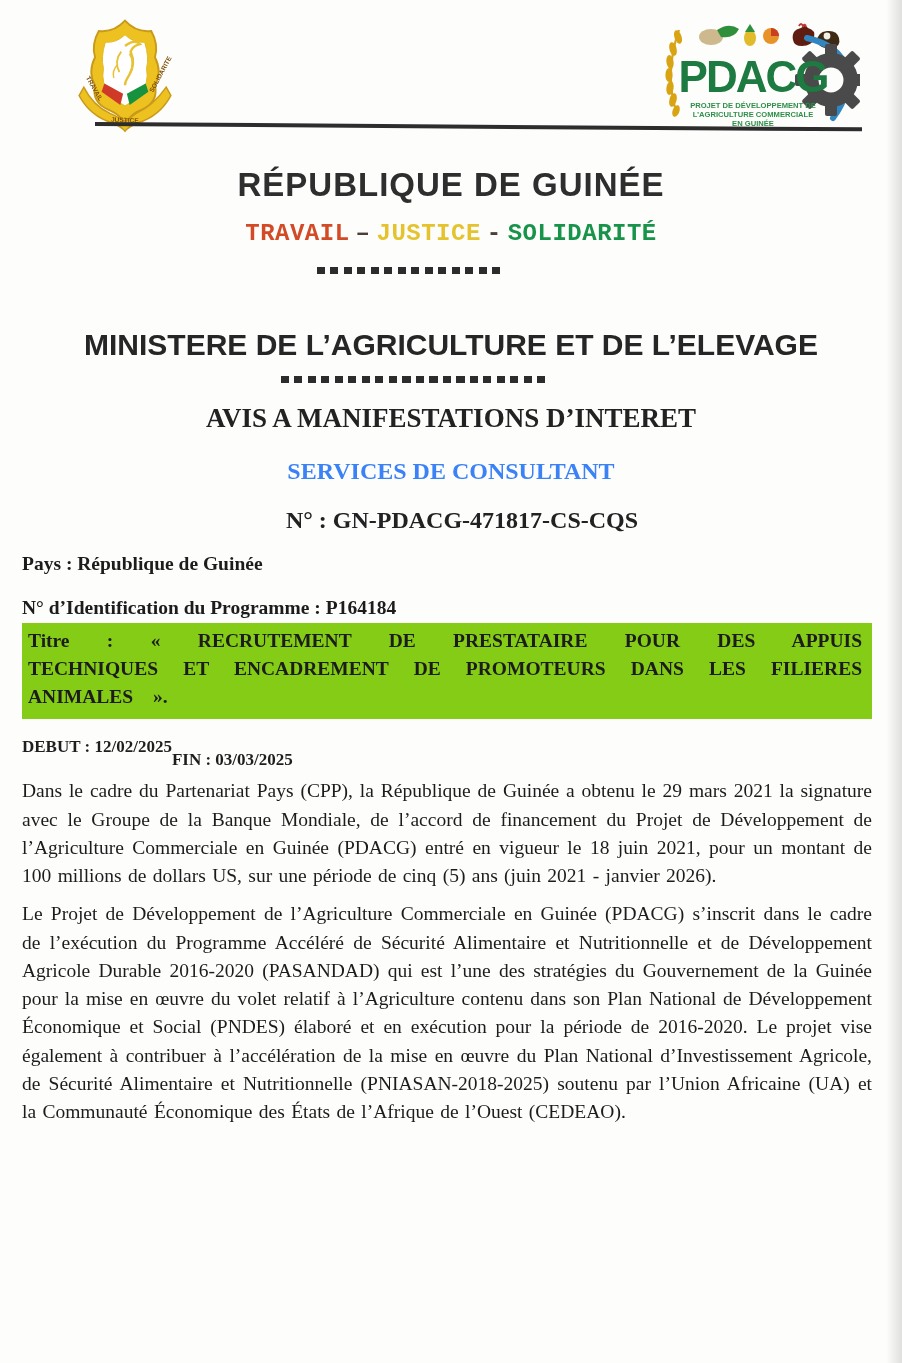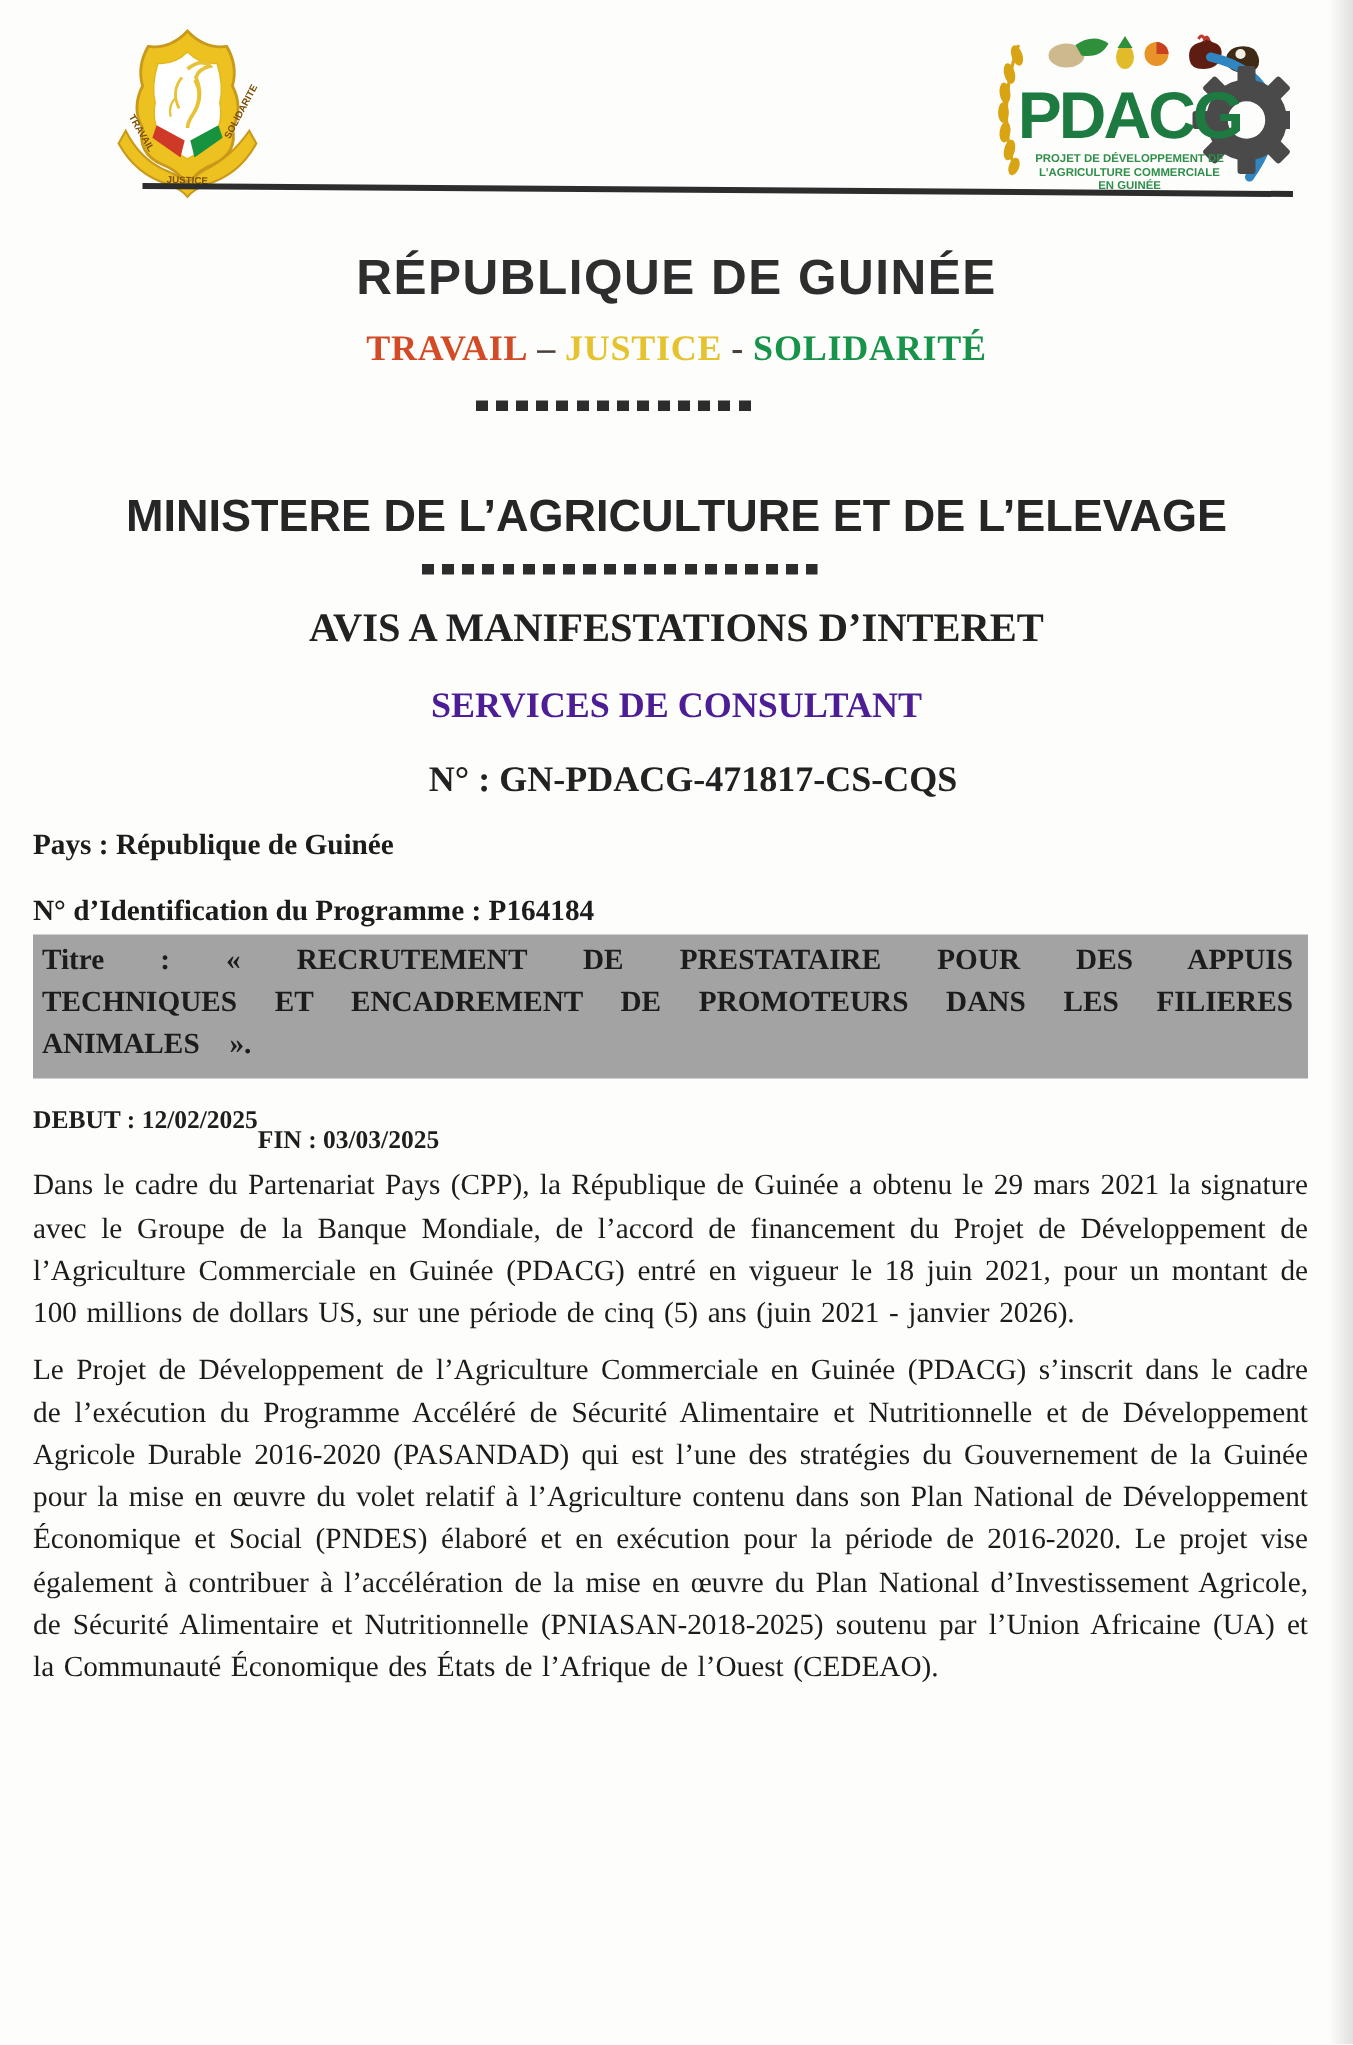--- a/index.html
+++ b/index.html
@@ -16,43 +16,43 @@
   
   .logos{display:flex;justify-content:space-between;align-items:flex-start;
          padding:16px 42px 0 66px;height:120px;box-sizing:border-box;}
   .arms-svg{width:118px;height:118px;}
   .pdacg-svg{width:205px;height:112px;margin-top:4px;}
   .header-rule{border:none;border-top:4px solid #2d2d2d;margin:2px 40px 0 95px;
                transform:rotate(0.4deg);transform-origin:left center;}
   
   .republic{margin:40px 0 0;text-align:center;font-family:"Liberation Sans",sans-serif;
             font-size:33px;font-weight:700;letter-spacing:1px;color:#2e2e2e;white-space:nowrap;}
-  .motto{margin-top:16px;text-align:center;font-family:Liberation Serif, serif;
+  .motto{margin-top:16px;text-align:center;font-family:Liberation Mono, monospace;
          font-weight:700;font-size:24px;letter-spacing:.5px;white-space:nowrap;}
   .motto .travail{color:#d24b26;}
   .motto .justice{color:#e5c32e;}
   .motto .solidarite{color:#17934a;}
   .motto .sep{color:#4a4038;padding:0 6px;}
   .dash-row{height:7px;background:repeating-linear-gradient(90deg,#2c2c2c 0 8px,transparent 8px 13.5px);}
   .dash-row.one{width:188px;margin:20px auto 0;transform:translateX(-40px);}
   .dash-row.two{width:264px;margin:14px auto 0;transform:translateX(-38px);}
   .ministry{margin:54px 0 0;text-align:center;font-family:"Liberation Sans",sans-serif;
             font-size:30px;font-weight:700;color:#262626;white-space:nowrap;}
   .avis{margin:20px 0 0;text-align:center;font-size:27px;font-weight:700;color:#222;}
-  .services{margin:24px 0 0;text-align:center;font-size:24px;font-weight:700;color:#4c1d95;}
+  .services{margin:24px 0 0;text-align:center;font-size:24px;font-weight:700;color:#3b82f6;}
   .refnum{margin:22px 0 0;text-align:center;font-size:24px;font-weight:700;color:#222;padding-left:22px;}
   
   .content{padding:0 30px 0 22px;}
   .content p{margin:0;font-size:19.5px;line-height:1.45;text-align:justify;color:#1c1c1c;}
   .lbl{font-weight:700;}
   .p-pays{margin-top:16px !important;font-weight:700;}
   .p-client{word-spacing:3px;}
   .p-fin{margin-top:14px !important;font-weight:700;word-spacing:4px;}
   .p-prog{margin-top:16px !important;font-weight:700;}
-  .titre{margin:14px -8px 0 -4px;background:#a3a3a3;padding:4px 10px 8px 6px;
+  .titre{margin:14px -8px 0 -4px;background:#84cc16;padding:4px 10px 8px 6px;
          font-weight:700 !important;word-spacing:15px;}
   .dates{display:flex;justify-content:flex-start;margin-top:18px;
          font-weight:700;font-size:17px;}
   .dates .fin-group{position:relative;top:13px;}
   .para{margin-top:20px !important;word-spacing:1.5px;}
   .para.second{margin-top:10px !important;}
 </style>
 </head>
 <body>
 

